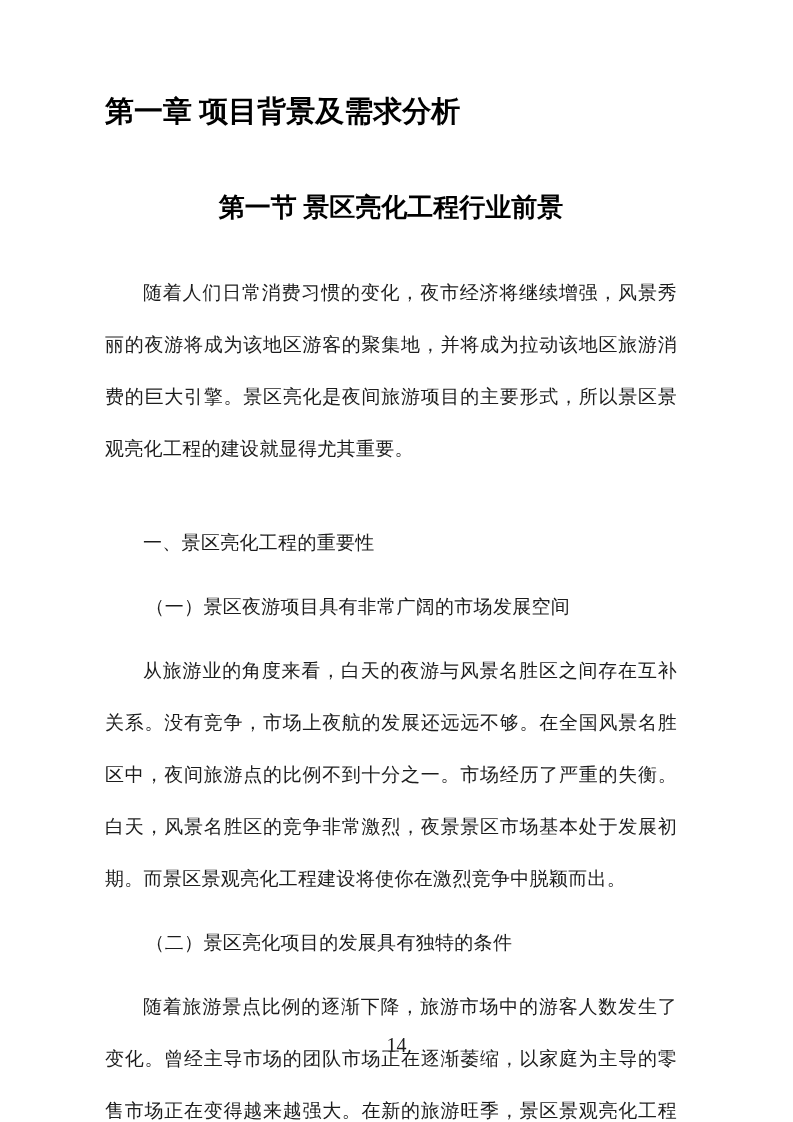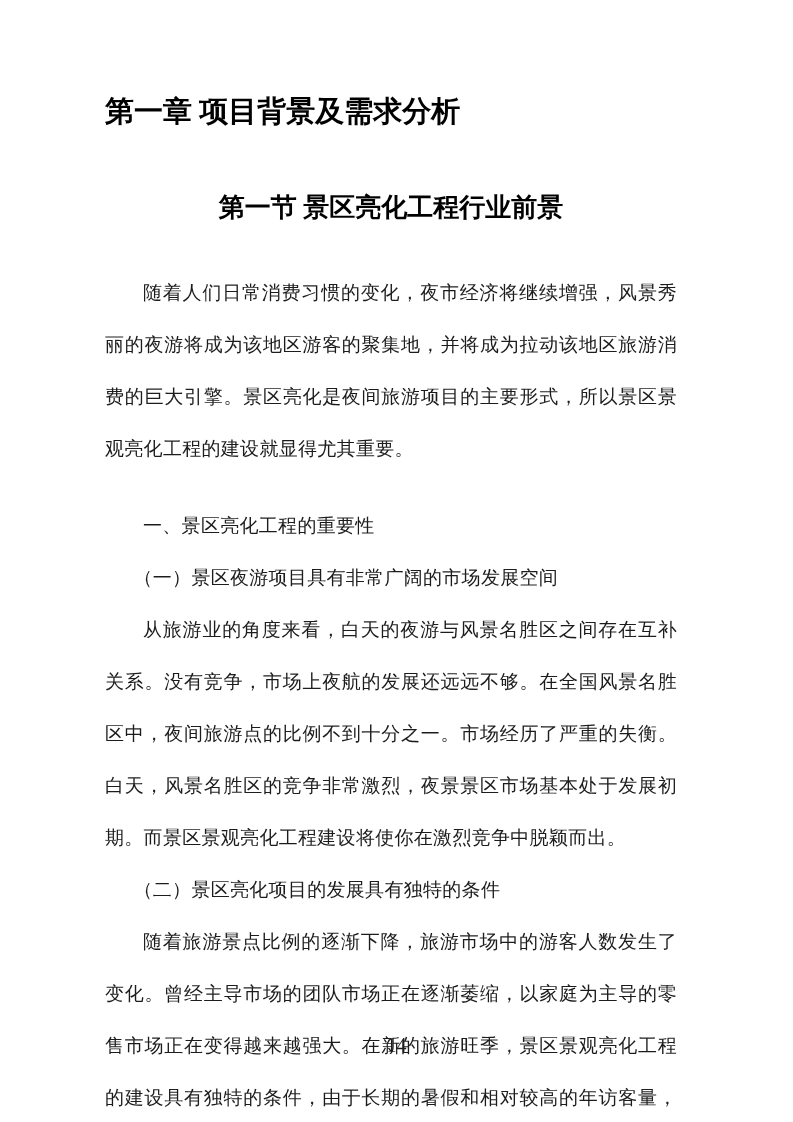--- a/index.html
+++ b/index.html
@@ -46,25 +46,25 @@
     line-height: 52px;
     text-align: justify;
     text-justify: inter-ideograph;
     letter-spacing: 0.3px;
   }
   .para {
     margin: 0;
     text-indent: 2em;
   }
   .heading-1 {
-    margin: 25px 0 0 0;
+    margin: 42px 0 0 0;
     text-indent: 2em;
   }
   .heading-2 {
-    margin: 0;
+    margin: 12px;
     text-indent: 1.5em;
   }
   .page-number {
     position: absolute;
     left: 0;
     right: 0;
     bottom: 66px;
     text-align: center;
     font-size: 20px;
     line-height: 22px;

